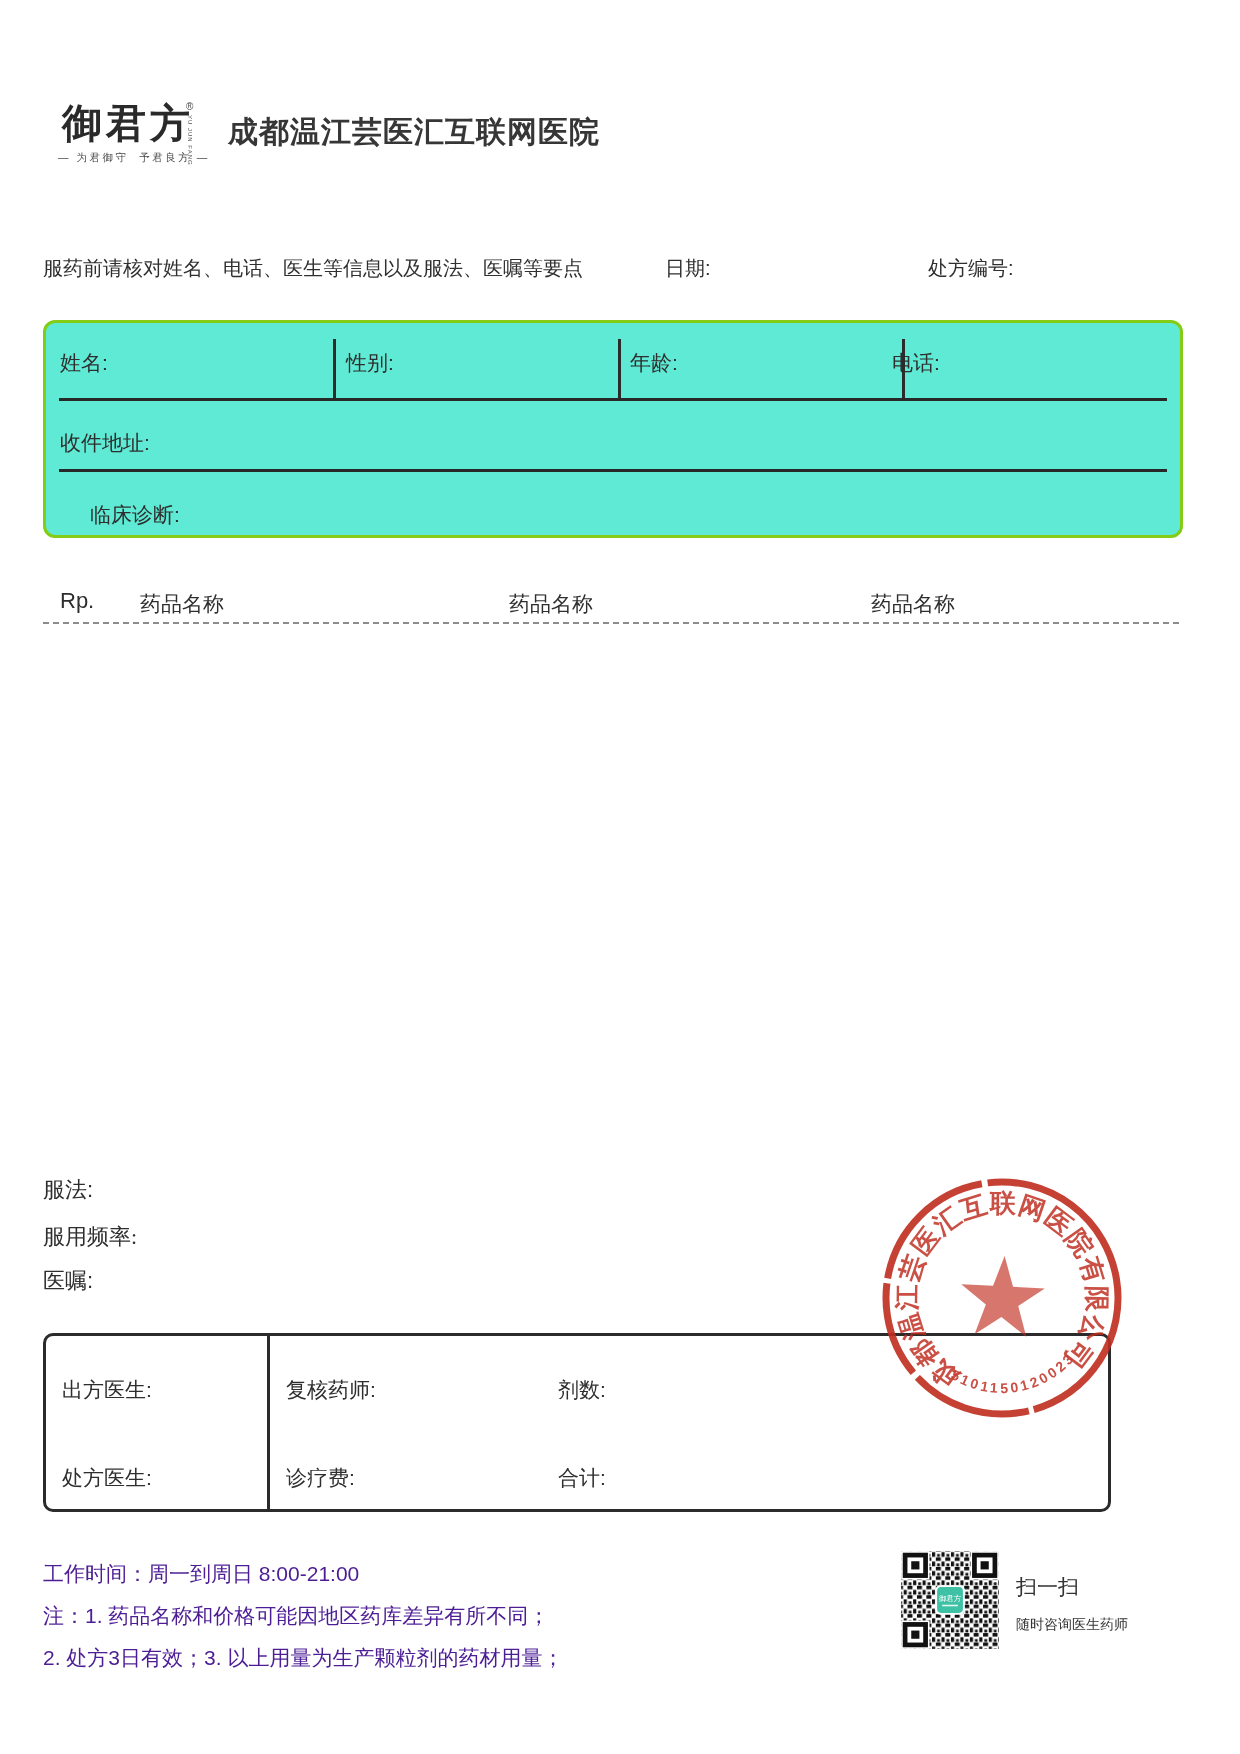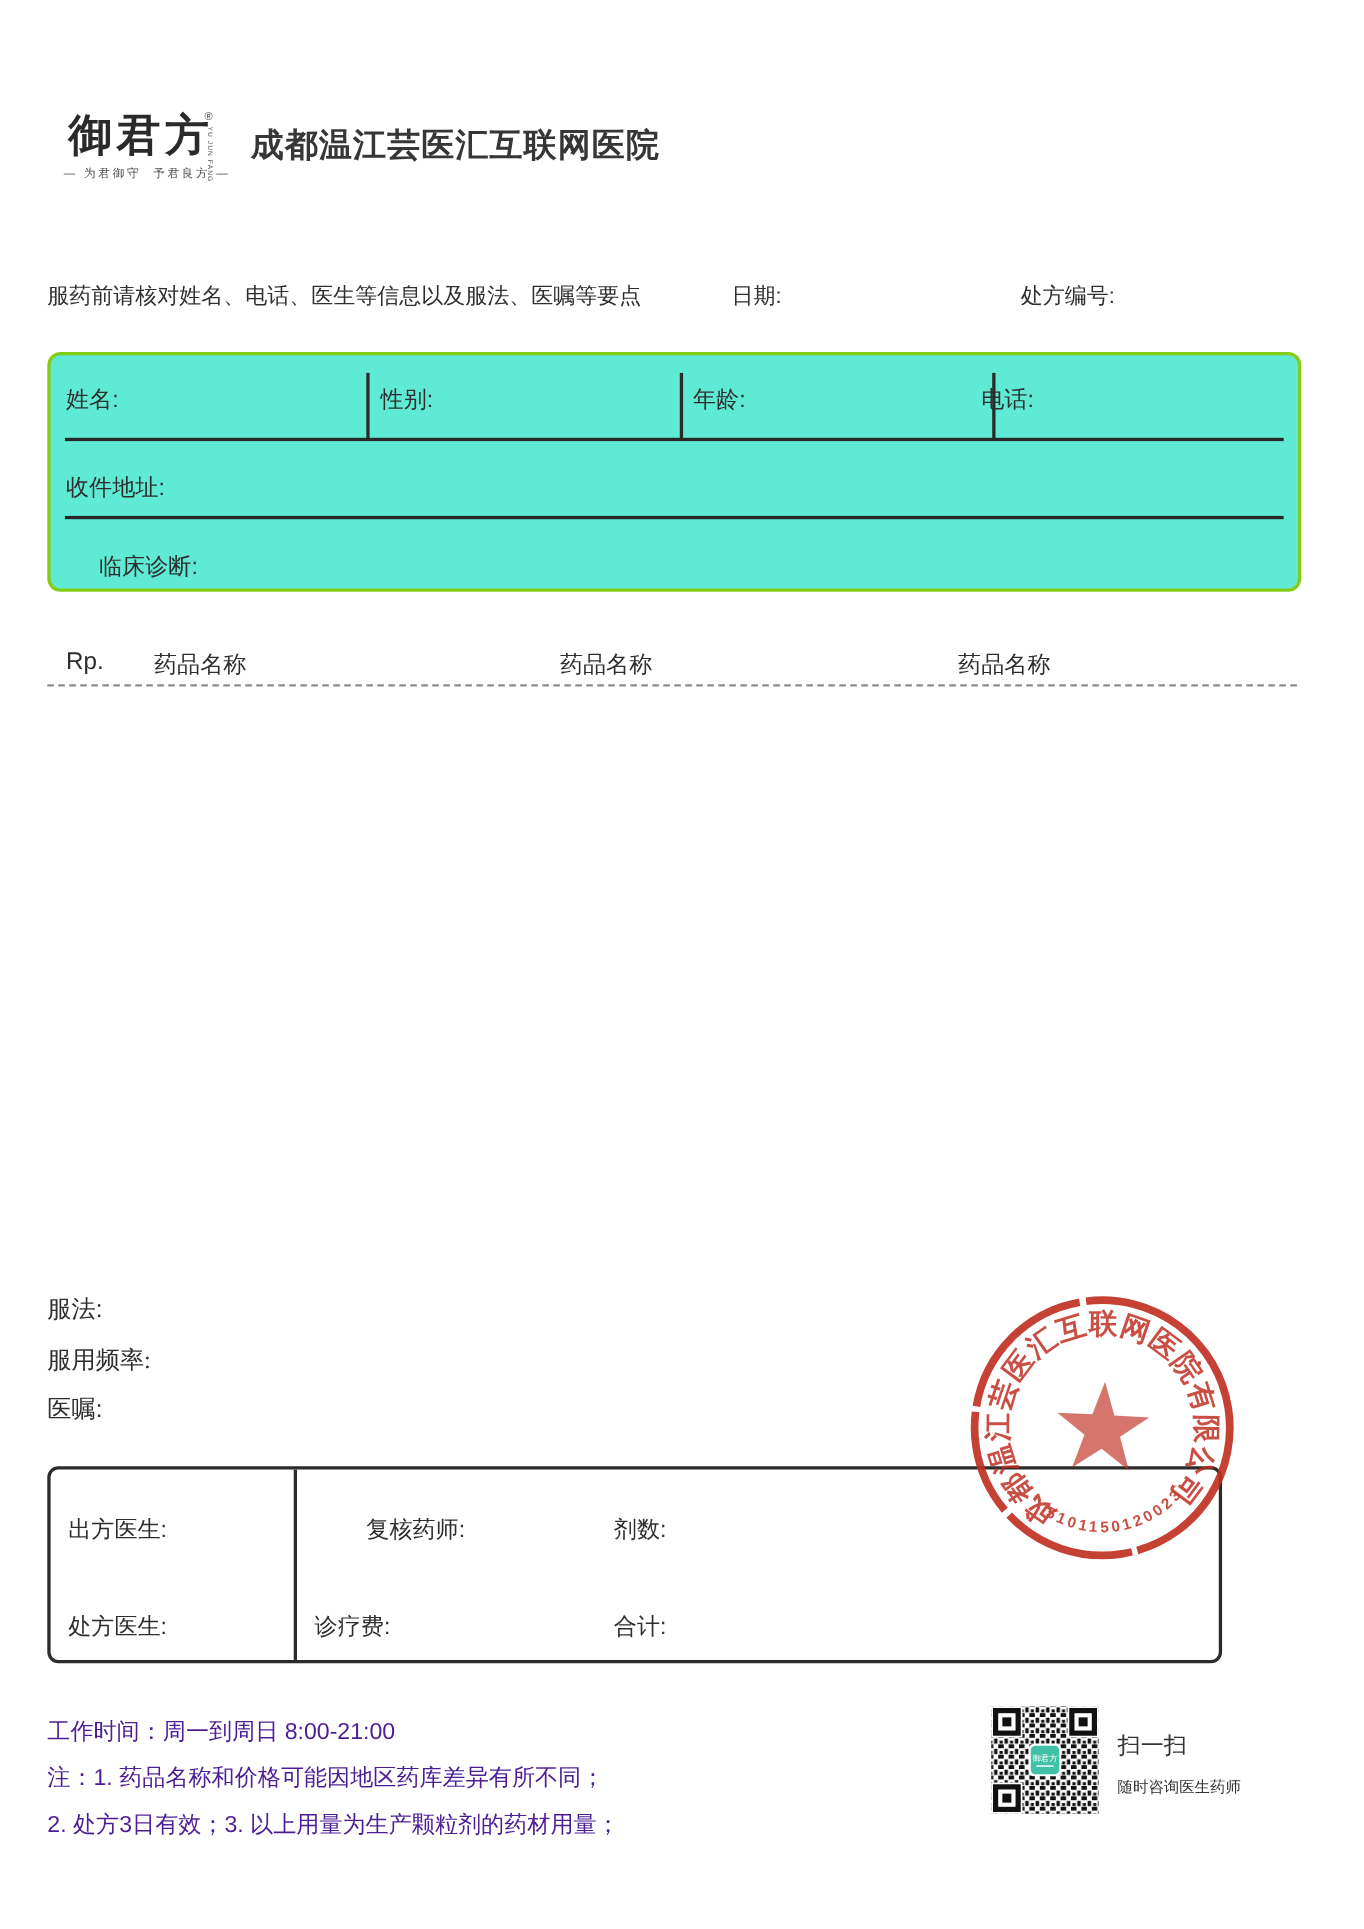--- a/index.html
+++ b/index.html
@@ -55,21 +55,21 @@
   .instr.usage{top:1175px;} .instr.freq{top:1222px;font-family:Liberation Serif, serif;} .instr.advice{top:1266px;}
   
   .sign-box{
     position:absolute;left:43px;top:1333px;width:1068px;height:179px;
     border:3px solid #2b2b2b;border-radius:10px;box-sizing:border-box;background:transparent;
   }
   .sign-box .lbl{position:absolute;font-size:21px;color:#2e2e2e;}
   .sign-vline{position:absolute;left:221px;top:0;bottom:0;width:2.5px;background:#2b2b2b;}
   .lbl-issuing{left:16px;top:40px;}
   .lbl-prescribing{left:16px;top:128px;}
-  .lbl-pharmacist{left:240px;top:40px;margin-left:47px;}
+  .lbl-pharmacist{left:240px;top:40px;}
   .lbl-doses{left:512px;top:40px;}
   .lbl-fee{left:240px;top:128px;}
   .lbl-total{left:512px;top:128px;}
   
   .stamp{position:absolute;left:872px;top:1168px;width:260px;height:260px;z-index:5;}
   .stamp svg{width:100%;height:100%;}
   .stamp text{font-family:"Liberation Sans","DejaVu Sans",sans-serif;font-weight:bold;}
   
   .foot-line{position:absolute;left:43px;font-size:21px;color:#4c1d95;}
   .foot-line.f1{top:1560px;} .foot-line.f2{top:1602px;} .foot-line.f3{top:1644px;}

